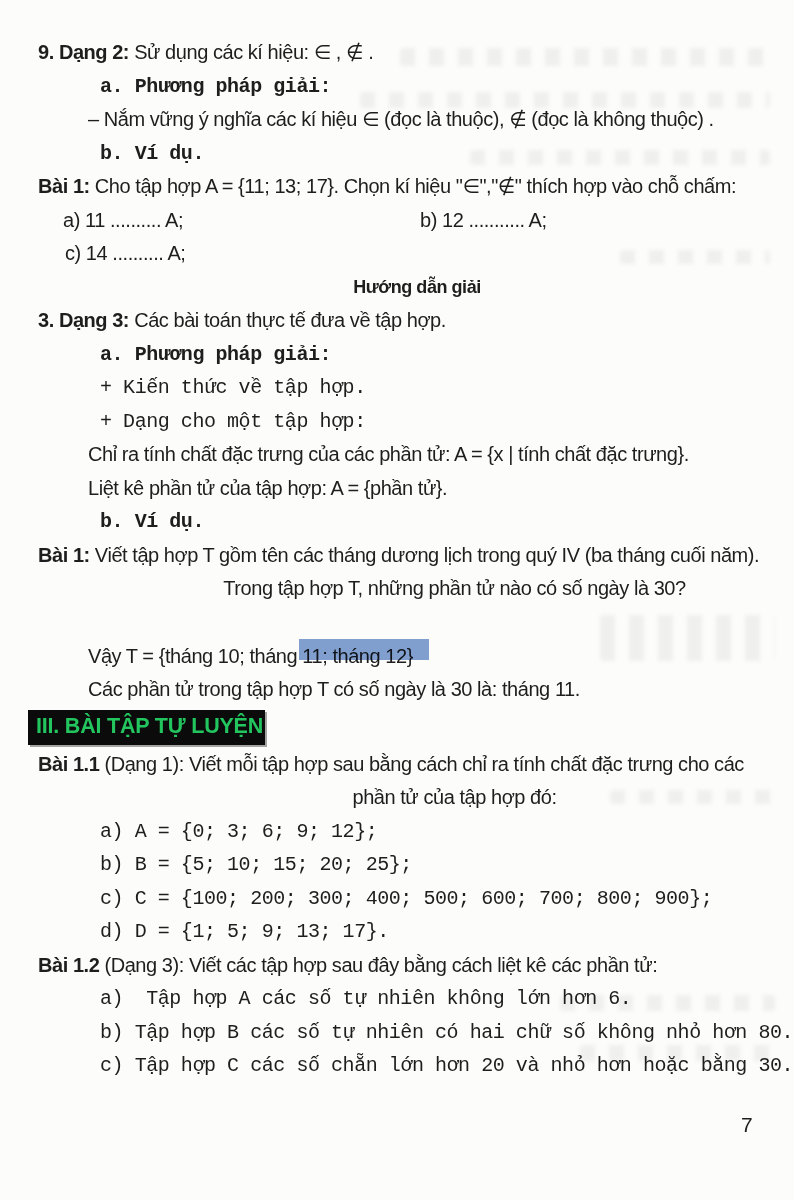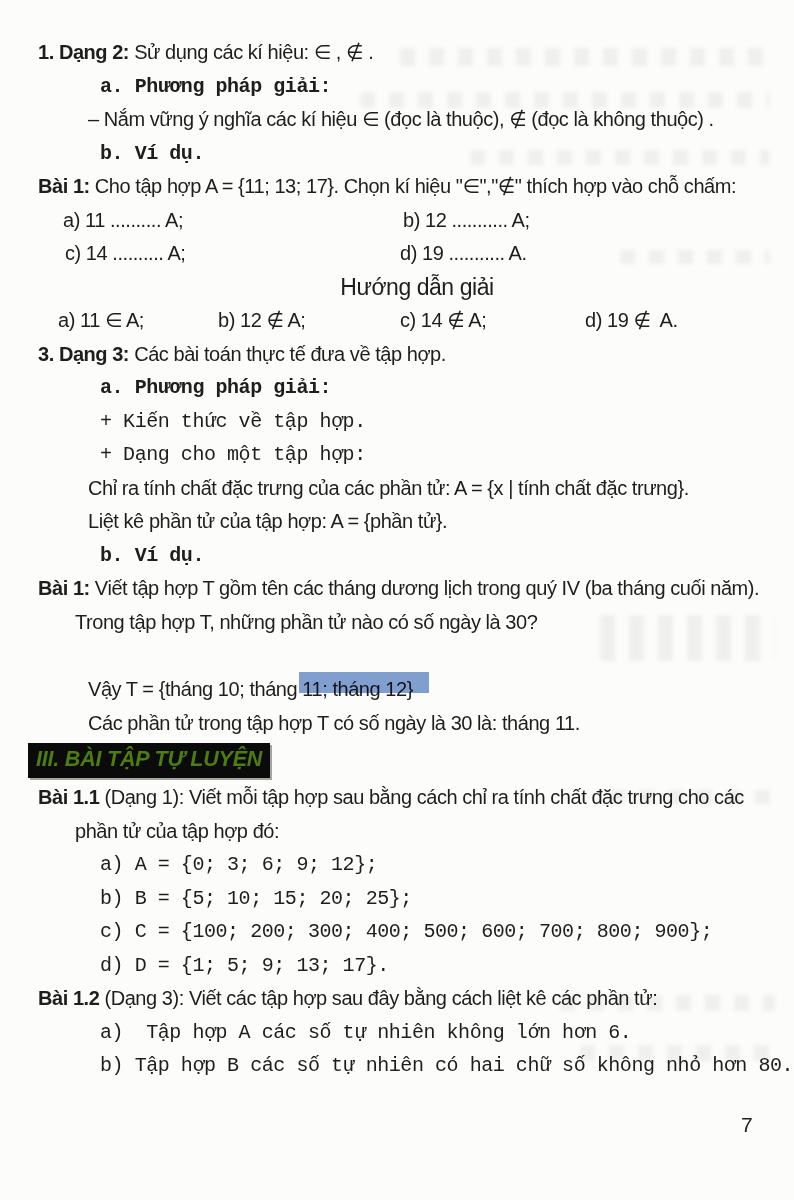--- a/index.html
+++ b/index.html
@@ -13,39 +13,38 @@
     background:#fcfcfa;
     color:#1e1e1e;
     font-size:20px;line-height:33.5px;letter-spacing:-0.45px;
   }
   .content{position:relative;padding-top:36px;z-index:2;}
   .ln{position:relative;white-space:pre;min-height:33.5px;}
   .b{font-weight:700;}
   .i0{padding-left:38px;}
   .i1{padding-left:100px;font-family:Liberation Mono, monospace;}
   .i1b{padding-left:88px;}
-  .i2{padding-left:75px;}
-  .center{text-align:center;font-weight:400;font-size:23px;padding-left:40px;}
+  .i2{padding-left:115px;text-align:center;}
+  .center{text-align:center;font-weight:700;font-size:18px;padding-left:40px;}
   .row{height:33.5px;}
   .row span{position:absolute;top:0;white-space:pre;}
   .spacer{height:34px;}
   
   .hl{position:relative;}
   .hl::after{
     content:"";position:absolute;left:-3px;right:-16px;top:-6px;height:21px;
     background:#5d84c2;opacity:.78;mix-blend-mode:multiply;
   }
   
   .hdr3{
-    display:inline-block;background:#0b0b0b;color:#4d7c0f;
+    display:inline-block;background:#0b0b0b;color:#22c55e;
     font-weight:700;font-size:21.5px;line-height:25px;
-    padding:4px 8px 6px 8px;margin:3px 0 3px 28px;
+    padding:4px 2px 6px 8px;margin:3px 0 3px 28px;
     letter-spacing:-0.2px;
     box-shadow:2px 2px 0 rgba(0,0,0,.35);
-    font-style:italic;
   }
   
   .watermark{position:absolute;z-index:3;pointer-events:none;}
   
   .bleed{
     position:absolute;z-index:1;border-radius:4px;
     background:repeating-linear-gradient(90deg,rgba(110,110,110,.20) 0 15px,rgba(110,110,110,0) 15px 29px);
     filter:blur(2px);opacity:.45;
   }
   .pagenum{position:absolute;left:741px;top:1108px;font-size:21px;z-index:2;}
@@ -59,30 +58,29 @@
   <div class="bleed" style="left:360px;top:92px;width:410px;height:16px;"></div>
   <div class="bleed" style="left:470px;top:150px;width:300px;height:15px;"></div>
   <div class="bleed" style="left:620px;top:250px;width:150px;height:14px;"></div>
   <div class="bleed" style="left:600px;top:615px;width:175px;height:46px;"></div>
   <div class="bleed" style="left:610px;top:790px;width:165px;height:14px;"></div>
   <div class="bleed" style="left:560px;top:995px;width:215px;height:16px;"></div>
   <div class="bleed" style="left:580px;top:1045px;width:195px;height:16px;"></div>
 
   <div class="content">
 
-    <div class="ln i0"><span class="b">1. Dạng 2:</span><span> Sử dụng các kí hiệu: ∈ , ∉ .</span></div>
+    <div class="ln i0"><span class="b">9. Dạng 2:</span><span> Sử dụng các kí hiệu: ∈ , ∉ .</span></div>
     <div class="ln i1 b">a. Phương pháp giải:</div>
     <div class="ln i1b">– Nắm vững ý nghĩa các kí hiệu ∈ (đọc là thuộc), ∉ (đọc là không thuộc) .</div>
     <div class="ln i1 b">b. Ví dụ.</div>
 
     <div class="ln i0"><span class="b">Bài 1:</span><span> Cho tập hợp A = {11; 13; 17}. Chọn kí hiệu "∈","∉" thích hợp vào chỗ chấm:</span></div>
-    <div class="ln row"><span style="left:63px">a) 11 .......... A;</span><span style="left:403px">b) 12 ........... A;</span></div>
-    <div class="ln row"><span style="left:65px">c) 14 .......... A;</span><span style="left:400px">d) 19 ........... A.</span></div>
+    <div class="ln row"><span style="left:63px">a) 11 .......... A;</span><span style="left:420px">b) 12 ........... A;</span></div>
+    <div class="ln row"><span style="left:65px">c) 14 .......... A;</span></div>
     <div class="ln center">Hướng dẫn giải</div>
-    <div class="ln row"><span style="left:58px">a) 11 ∈ A;</span><span style="left:218px">b) 12 ∉ A;</span><span style="left:400px">c) 14 ∉ A;</span><span style="left:585px">d) 19 ∉  A.</span></div>
 
     <div class="ln i0"><span class="b">3. Dạng 3:</span><span> Các bài toán thực tế đưa về tập hợp.</span></div>
     <div class="ln i1 b">a. Phương pháp giải:</div>
     <div class="ln i1">+ Kiến thức về tập hợp.</div>
     <div class="ln i1">+ Dạng cho một tập hợp:</div>
     <div class="ln i1b">Chỉ ra tính chất đặc trưng của các phần tử: A = {x | tính chất đặc trưng}.</div>
     <div class="ln i1b">Liệt kê phần tử của tập hợp: A = {phần tử}.</div>
     <div class="ln i1 b">b. Ví dụ.</div>
 
     <div class="ln i0"><span class="b">Bài 1:</span><span> Viết tập hợp T gồm tên các tháng dương lịch trong quý IV (ba tháng cuối năm).</span></div>
@@ -98,20 +96,21 @@
     <div class="ln i0"><span class="b">Bài 1.1</span><span> (Dạng 1): Viết mỗi tập hợp sau bằng cách chỉ ra tính chất đặc trưng cho các</span></div>
     <div class="ln i2">phần tử của tập hợp đó:</div>
     <div class="ln i1">a) A = {0; 3; 6; 9; 12};</div>
     <div class="ln i1">b) B = {5; 10; 15; 20; 25};</div>
     <div class="ln i1">c) C = {100; 200; 300; 400; 500; 600; 700; 800; 900};</div>
     <div class="ln i1">d) D = {1; 5; 9; 13; 17}.</div>
 
     <div class="ln i0"><span class="b">Bài 1.2</span><span> (Dạng 3): Viết các tập hợp sau đây bằng cách liệt kê các phần tử:</span></div>
     <div class="ln i1">a)  Tập hợp A các số tự nhiên không lớn hơn 6.</div>
     <div class="ln i1">b) Tập hợp B các số tự nhiên có hai chữ số không nhỏ hơn 80.</div>
+    <div class="ln i1">c) Tập hợp C các số chẵn lớn hơn 20 và nhỏ hơn hoặc bằng 30.</div>
 
   </div>
 
   <div class="watermark">
     
     
     
   </div>
 
   <div class="pagenum">7</div>

